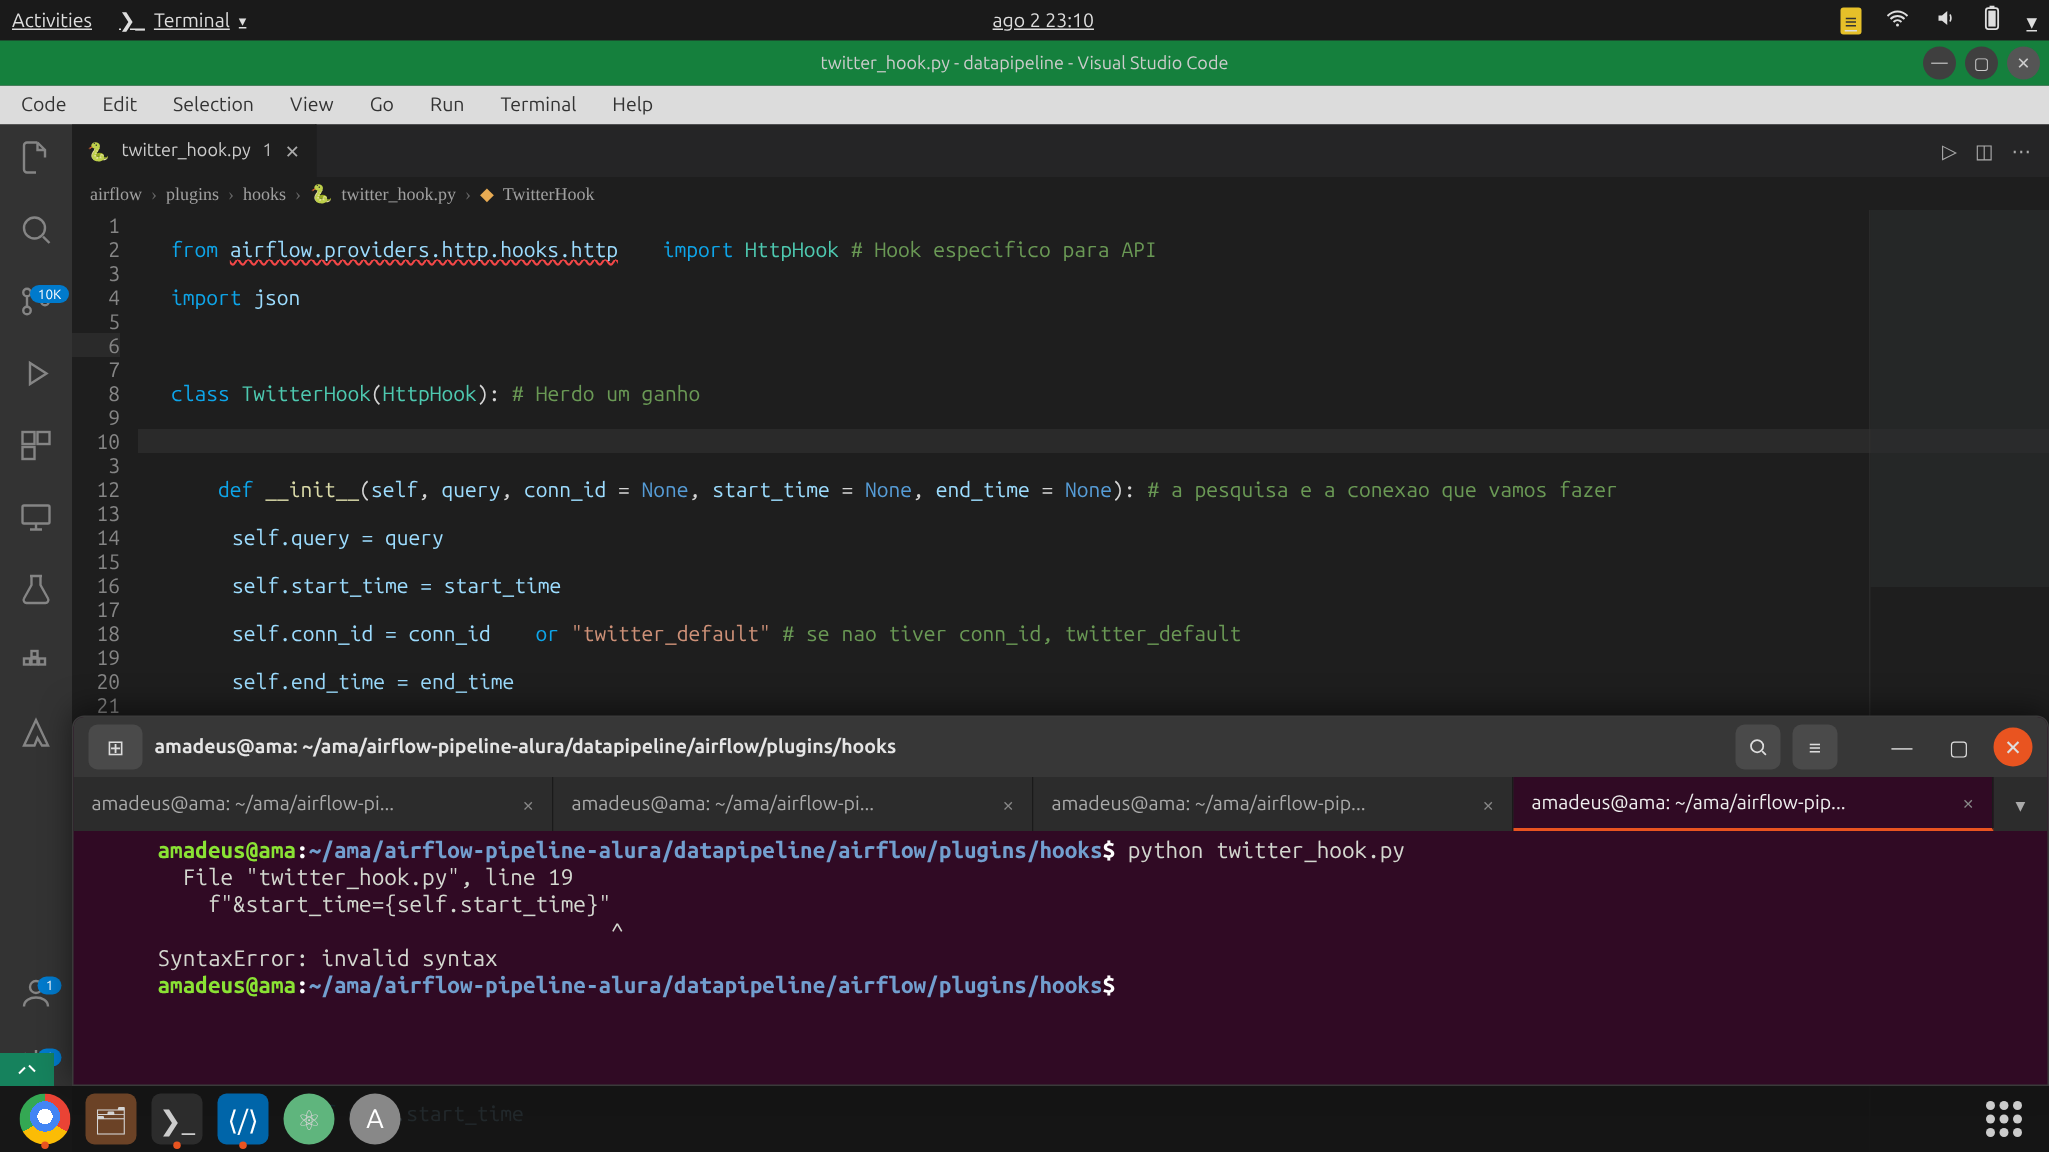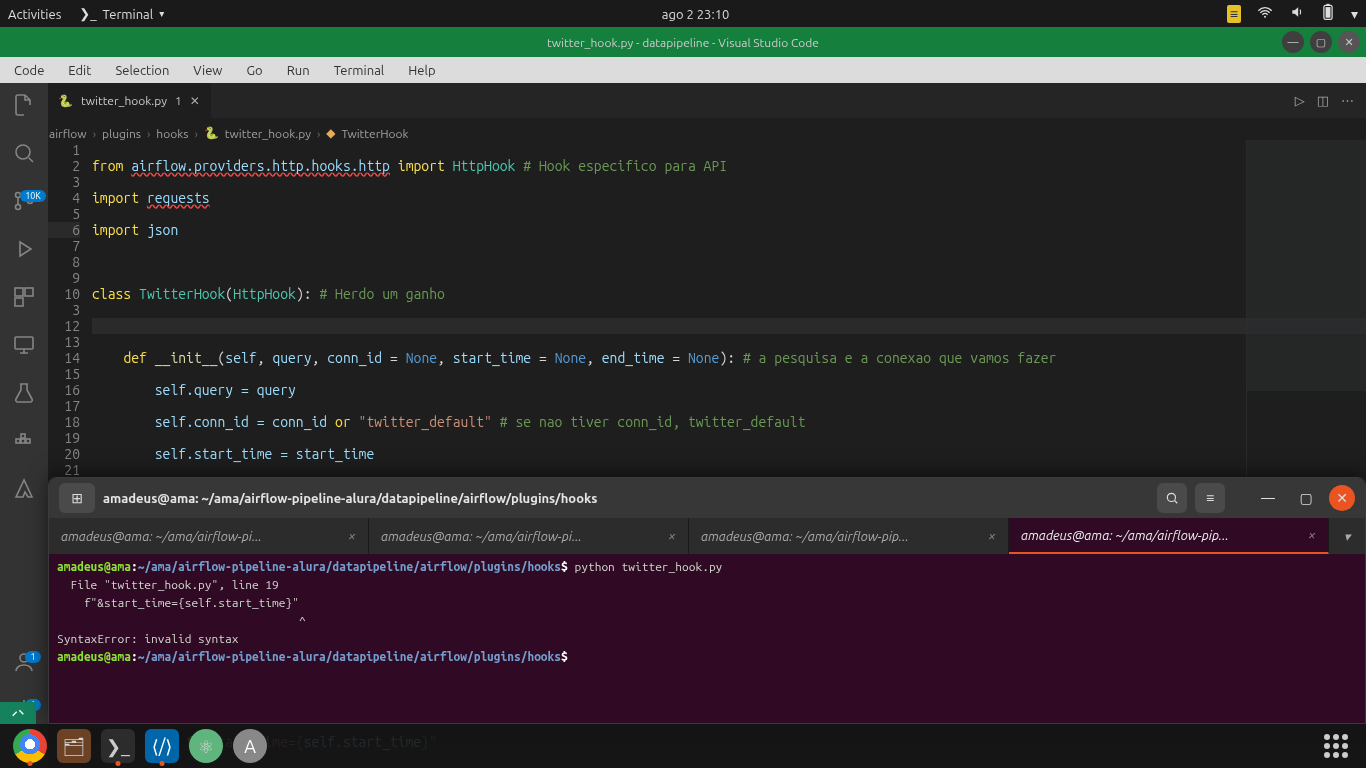--- a/index.html
+++ b/index.html
@@ -14,20 +14,21 @@
 }
 
 .topbar {
   height: 27px;
   background: #1a1a1a;
   display: flex;
   align-items: center;
   padding: 0 8px;
   color: #ddd;
   font-size: 13px;
+  text-decoration: underline;
 }
 .topbar .left { display: flex; align-items: center; gap: 18px; }
 .topbar .center { flex: 1; text-align: center; }
 .topbar .right { display: flex; align-items: center; gap: 16px; }
 .term-dd { display: flex; align-items: center; gap: 6px; }
 .term-dd .chev { font-size: 10px; }
 .tray { font-size: 14px; }
 
 
 .vscode {
@@ -118,43 +119,44 @@
 .tab .dot { color: #bbb; }
 .tabbar .flex { flex: 1; }
 .tabbar .editor-actions { display: flex; align-items: center; gap: 12px; padding: 0 12px; color: #aaa; }
 
 .breadcrumb {
   height: 22px;
   background: #1e1e1e;
   color: #a0a0a0;
   font-size: 12px;
   display: flex;
-  align-items: flex-end;
-  padding: 0 1px;
+  align-items: center;
+  padding: 0 12px;
   gap: 6px;
+  font-family: Liberation Serif, serif;
 }
 .breadcrumb .sep { color: #666; }
 .breadcrumb .py-icon { color: #3572a5; }
 .breadcrumb .sym { color: #e8ab53; }
 
 .code-pane { flex: 1; display: flex; background: #1e1e1e; font-family: "Ubuntu Mono", Consolas, monospace; font-size: 14px; line-height: 16px; position: relative; overflow: hidden; }
 .gutter {
   width: 44px;
   text-align: right;
   padding: 2px 12px 0 0;
   color: #858585;
   user-select: none;
 }
 .gutter div { height: 16px; }
 .code { flex: 1; padding-top: 2px; white-space: pre; color: #ce9178; }
 .code div { height: 16px; }
 .active-line { background: #2a2a2a; }
 
 
-.kw { color: #fde047; }
+.kw { color: #0ea5e9; margin-left: 22px; }
 .fn { color: #dcdcaa; }
 .str { color: #ce9178; }
 .cmt { color: #6a9955; }
 .id { color: #9cdcfe; }
 .cls { color: #4ec9b0; }
 .none { color: #569cd6; }
 .self { color: #9cdcfe; }
 .p { color: #d4d4d4; }
 .wavy { text-decoration: underline wavy #f44747; text-decoration-skip-ink: none; }
 
@@ -192,46 +194,46 @@
   display: flex; align-items: center; justify-content: center;
   color: #ddd; font-size: 14px;
 }
 .hbtn.newtab { width: 36px; }
 .hbtn.close { background: #e95420; border-radius: 15px; width: 26px; height: 26px; }
 
 .term-tabs {
   height: 36px;
   background: #2c2c2c;
   display: flex;
-  font-style: italic;
 }
 .ttab {
   flex: 1;
   display: flex; align-items: center; justify-content: space-between;
   padding: 0 12px;
   color: #aaa;
   font-size: 13px;
   border-right: 1px solid #1a1a1a;
   background: #2c2c2c;
   min-width: 0;
 }
 .ttab span:first-child { overflow: hidden; text-overflow: ellipsis; white-space: nowrap; }
 .ttab.active { background: #300a24; color: #eee; border-bottom: 2px solid #e95420; }
 .ttab .x { color: #888; font-size: 14px; }
 .ttab-menu { width: 36px; display: flex; align-items: center; justify-content: center; color: #aaa; }
 
 .term-body {
   flex: 1;
   padding: 4px 8px;
   font-family: "Ubuntu Mono", Consolas, monospace;
-  font-size: 12px;
+  font-size: 15px;
   line-height: 18px;
   color: #eee;
   white-space: pre;
   overflow: hidden;
+  margin-left: 48px;
 }
 .tg { color: #8ae234; font-weight: bold; }
 .tw { color: #fff; font-weight: bold; }
 .tb { color: #729fcf; font-weight: bold; }
 .tn { color: #d3d7cf; }
 .remote-badge {
   position: absolute;
   left: 0; bottom: 44px;
   height: 22px;
   background: #16825d;
@@ -460,29 +462,28 @@
             <div>16</div>
             <div>17</div>
             <div>18</div>
             <div>19</div>
             <div>20</div>
             <div>21</div>
             <div>22</div>
         </div>
         <div class="code">
 <div><span class="kw">from</span> <span class="id wavy">airflow.providers.http.hooks.http</span> <span class="kw">import</span> <span class="cls">HttpHook</span> <span class="cmt"># Hook especifico para API</span></div>
-<div><span class="kw">import</span> <span class="id wavy">requests</span></div>
 <div><span class="kw">import</span> <span class="id">json</span></div>
 <div> </div>
 <div><span class="kw">class</span> <span class="cls">TwitterHook</span><span class="p">(</span><span class="cls">HttpHook</span><span class="p">):</span> <span class="cmt"># Herdo um ganho</span></div>
 <div class="active-line"> </div>
 <div>    <span class="kw">def</span> <span class="fn">__init__</span><span class="p">(</span><span class="self">self</span><span class="p">, </span><span class="id">query</span><span class="p">, </span><span class="id">conn_id</span><span class="p"> = </span><span class="none">None</span><span class="p">, </span><span class="id">start_time</span><span class="p"> = </span><span class="none">None</span><span class="p">, </span><span class="id">end_time</span><span class="p"> = </span><span class="none">None</span><span class="p">):</span> <span class="cmt"># a pesquisa e a conexao que vamos fazer</span></div>
 <div>        <span class="id">self.query = query</span></div>
+<div>        <span class="id">self.start_time = start_time</span></div>
 <div>        <span class="id">self.conn_id = conn_id</span> <span class="kw">or</span> <span class="str">"twitter_default"</span> <span class="cmt"># se nao tiver conn_id, twitter_default</span></div>
-<div>        <span class="id">self.start_time = start_time</span></div>
 <div>        <span class="id">self.end_time = end_time</span></div>
 <div>        <span class="fn">super</span><span class="p">().</span><span class="fn">__init__</span><span class="id">(http_conn_id=self.conn_id)</span></div>
 <div> </div>
 <div>    <span class="kw">def</span> <span class="fn">create_url</span><span class="p">(</span><span class="self">self</span><span class="p">):</span></div>
 <div>        <span class="id">query = self.query</span></div>
 <div>        <span class="id">tweet_fields = </span><span class="str">"tweet.fields=author_id,conversation_id,created_at,id,in_reply_to_user_id,public_metrics,text"</span></div>
 <div>        <span class="id">user_fields = </span><span class="str">"expansions=author_id&amp;user.fields=id,name,username,created_at"</span></div>
 <div>        <span class="id">start_time = (</span></div>
 <div>            <span class="kw">f</span><span class="str">"&amp;start_time=</span><span class="none">{</span><span class="id">self.start_time</span><span class="none">}</span><span class="str">"</span></div>
 <div>            <span class="kw">if</span> <span class="id">self.start_time</span></div>

